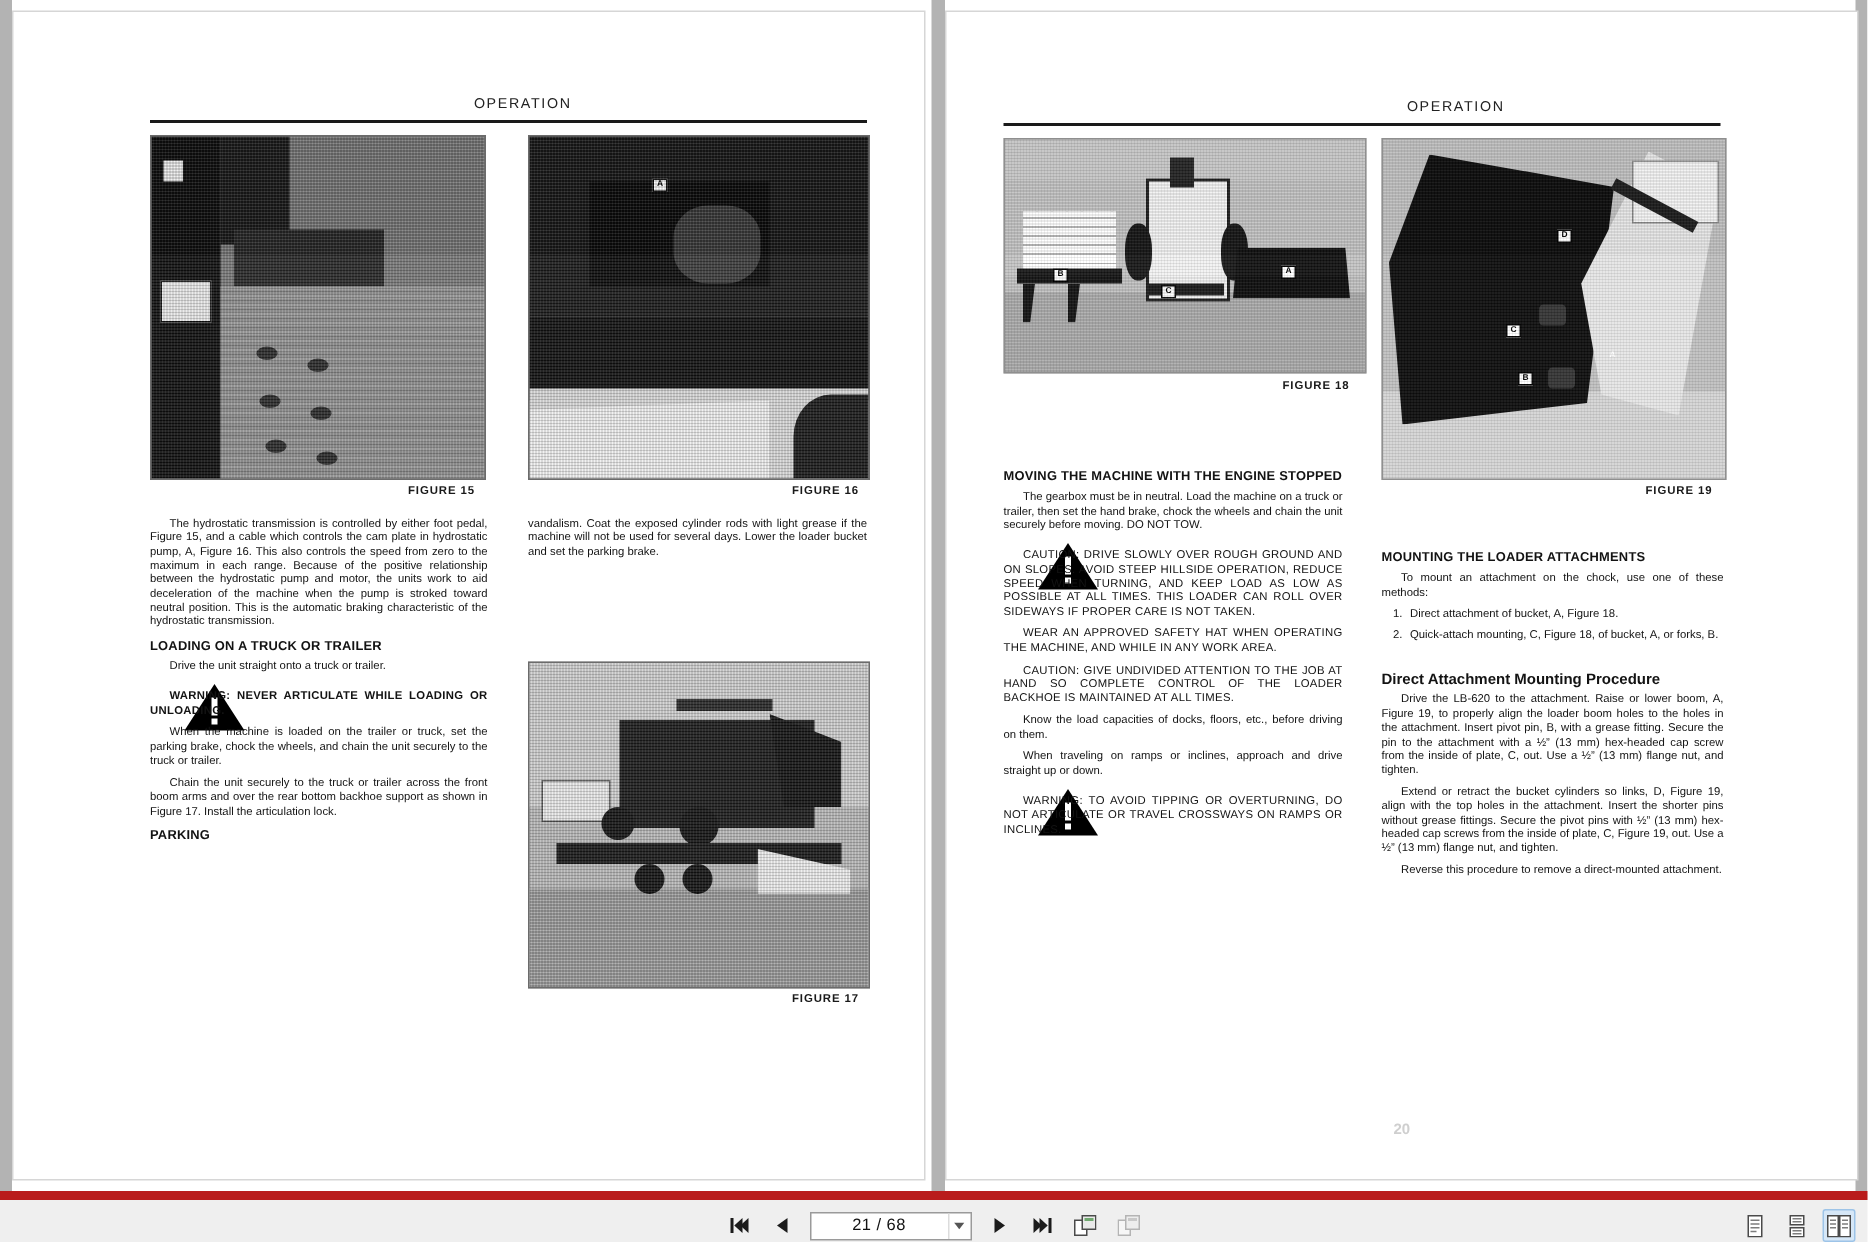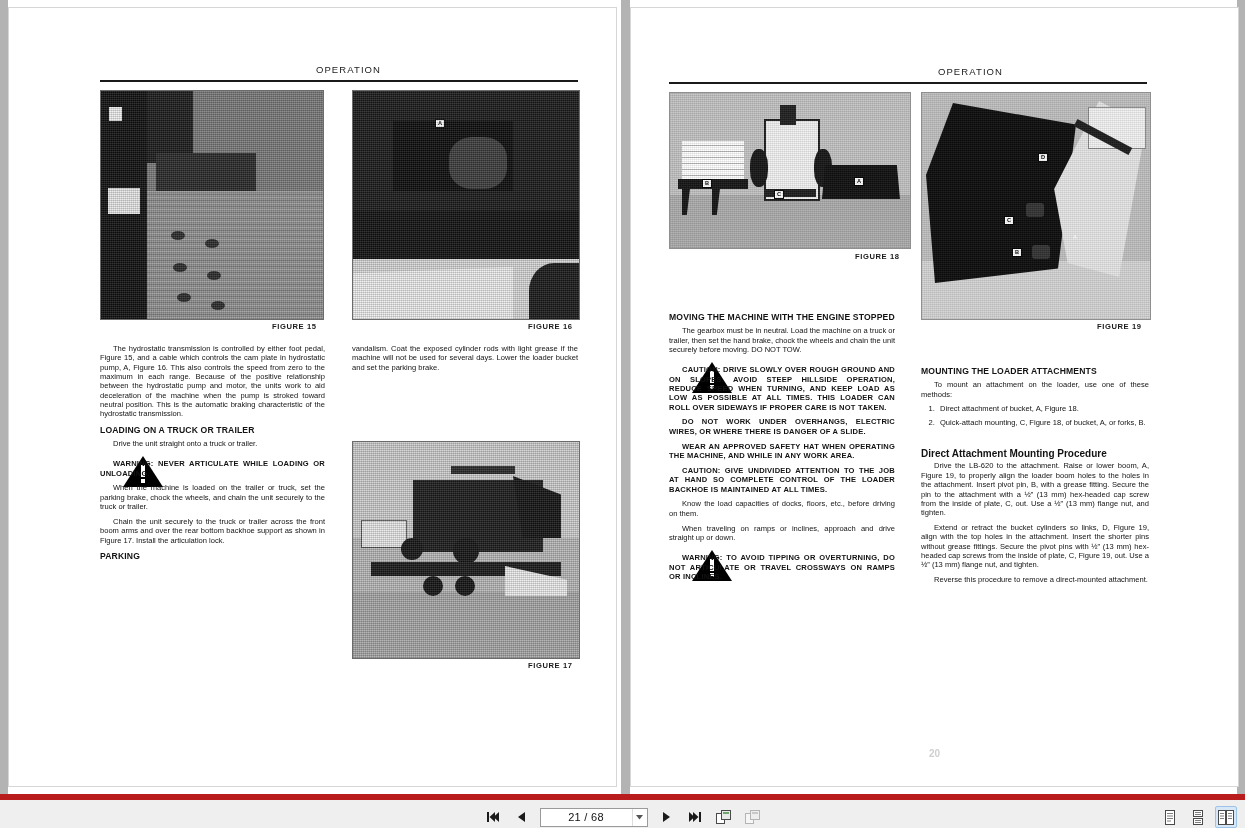--- a/index.html
+++ b/index.html
@@ -106,21 +106,21 @@
     text-align: left;
   }
   .col h4 {
     margin: 22px 0 3px 0;
     font-size: 10px;
     font-weight: bold;
     line-height: 9.4px;
     text-align: left;
   }
   .col p.caps {
-    font-weight: bold;
+    font-weight: normal;
     letter-spacing: 0.2px;
     text-indent: 13px;
   }
   .col p.warn-head {
     font-weight: bold;
     text-indent: 13px;
     letter-spacing: 0.2px;
   }
   .col ol {
     margin: 3px 0 5px 0;
@@ -371,40 +371,39 @@
 
           <span class="warn-tri">
             <svg width="42" height="33" viewBox="0 0 42 33">
               <polygon points="21,1 41,32 1,32" fill="#000"></polygon>
               <rect x="19" y="10" width="4" height="12" fill="#fff"></rect>
               <rect x="19" y="24" width="4" height="4" fill="#fff"></rect>
             </svg>
           </span>
 
           <p class="caps">CAUTION: DRIVE SLOWLY OVER ROUGH GROUND AND ON SLOPES. AVOID STEEP HILLSIDE OPERATION, REDUCE SPEED WHEN TURNING, AND KEEP LOAD AS LOW AS POSSIBLE AT ALL TIMES. THIS LOADER CAN ROLL OVER SIDEWAYS IF PROPER CARE IS NOT TAKEN.</p>
-          <p class="caps">DO NOT WORK UNDER OVERHANGS, ELECTRIC WIRES, OR WHERE THERE IS DANGER OF A SLIDE.</p>
           <p class="caps">WEAR AN APPROVED SAFETY HAT WHEN OPERATING THE MACHINE, AND WHILE IN ANY WORK AREA.</p>
           <p class="caps">CAUTION: GIVE UNDIVIDED ATTENTION TO THE JOB AT HAND SO COMPLETE CONTROL OF THE LOADER BACKHOE IS MAINTAINED AT ALL TIMES.</p>
           <p>Know the load capacities of docks, floors, etc., before driving on them.</p>
           <p>When traveling on ramps or inclines, approach and drive straight up or down.</p>
 
           <span class="warn-tri">
             <svg width="42" height="33" viewBox="0 0 42 33">
               <polygon points="21,1 41,32 1,32" fill="#000"></polygon>
               <rect x="19" y="10" width="4" height="12" fill="#fff"></rect>
               <rect x="19" y="24" width="4" height="4" fill="#fff"></rect>
             </svg>
           </span>
 
           <p class="caps">WARNING: TO AVOID TIPPING OR OVERTURNING, DO NOT ARTICULATE OR TRAVEL CROSSWAYS ON RAMPS OR INCLINES.</p>
         </div>
 
         <div class="col" style="left:290px; top:352px; width:228px;">
           <h3>MOUNTING THE LOADER ATTACHMENTS</h3>
-          <p>To mount an attachment on the loader, use one of these methods:</p>
+          <p>To mount an attachment on the chock, use one of these methods:</p>
           <ol>
             <li>Direct attachment of bucket, A, Figure 18.</li>
             <li>Quick-attach mounting, C, Figure 18, of bucket, A, or forks, B.</li>
           </ol>
           <h4>Direct Attachment Mounting Procedure</h4>
           <p>Drive the LB-620 to the attachment. Raise or lower boom, A, Figure 19, to properly align the loader boom holes to the holes in the attachment. Insert pivot pin, B, with a grease fitting. Secure the pin to the attachment with a ½” (13 mm) hex-headed cap screw from the inside of plate, C, out. Use a ½” (13 mm) flange nut, and tighten.</p>
           <p>Extend or retract the bucket cylinders so links, D, Figure 19, align with the top holes in the attachment. Insert the shorter pins without grease fittings. Secure the pivot pins with ½” (13 mm) hex-headed cap screws from the inside of plate, C, Figure 19, out. Use a ½” (13 mm) flange nut, and tighten.</p>
           <p>Reverse this procedure to remove a direct-mounted attachment.</p>
         </div>
 

